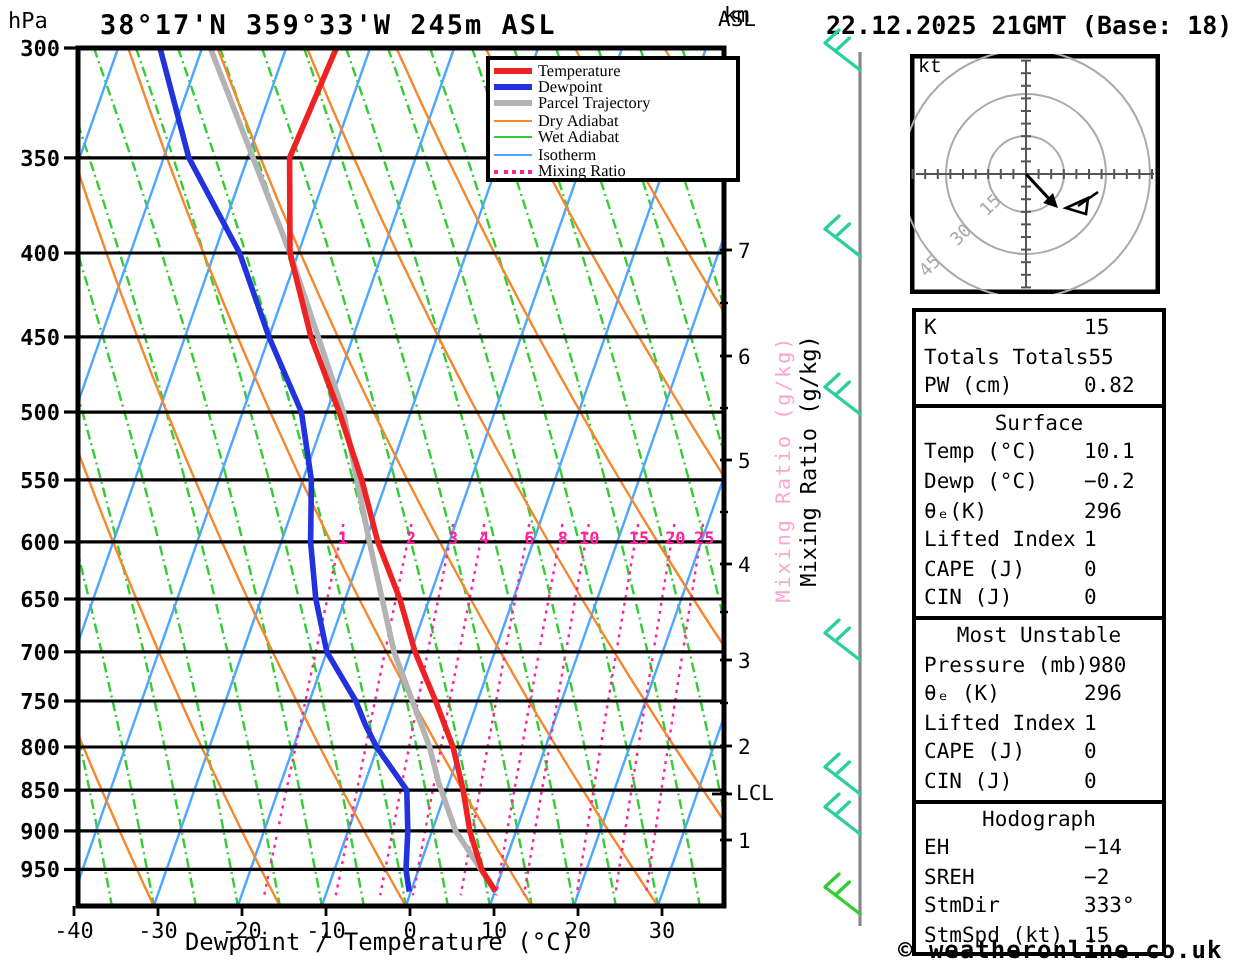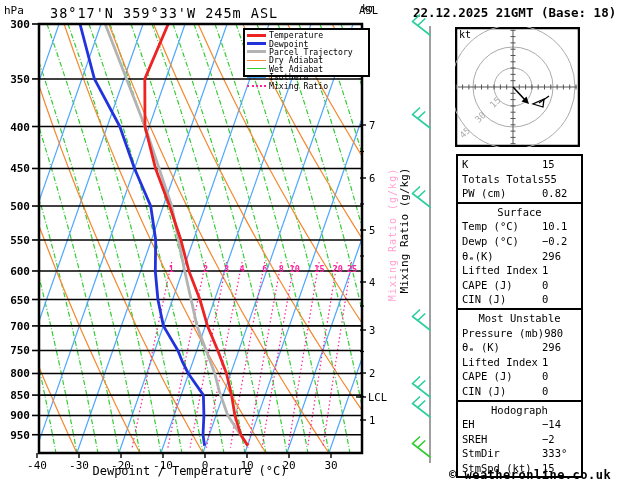--- a/index.html
+++ b/index.html
@@ -1,38 +1,38 @@
 <!DOCTYPE html>
 <html><head>
 <meta charset="utf-8">
 <style>
   html,body{margin:0;padding:0;background:#fff;}
   #app{position:relative;width:629px;height:486px;background:#ffffff;overflow:hidden;
        font-family:"DejaVu Sans Mono","Liberation Mono",monospace;color:#000;}
   .abs{position:absolute;}
   #chart-svg{position:absolute;left:0;top:0;}
   .hdr-unit{font-size:11px;}
-  #title{left:50px;top:5px;font-size:13.5px;font-weight:normal;letter-spacing:1px;}
+  #title{left:50px;top:5px;font-size:13.5px;font-weight:bold;letter-spacing:1px;}
   #datetime{left:413px;top:5px;font-size:12.5px;font-weight:bold;}
   #km-unit{left:362px;top:2px;font-size:10.5px;}
   #asl-unit{left:359px;top:4px;font-size:10.5px;}
   #hpa-unit{left:4px;top:4px;}
-  #legend{left:243px;top:28px;width:127px;height:49px;border:2px solid #000;background:#fff;
-          box-sizing:border-box;padding:1px 0 1px 2px;z-index:5;}
+  #legend{left:243px;top:28px;width:127px;height:63px;border:2px solid #000;background:#fff;
+          box-sizing:border-box;padding:1px 0 1px 2px;z-index:5;font-family:Liberation Serif, serif;}
   .leg-row{display:flex;align-items:center;height:8.4px;}
   .leg-line{width:19px;margin-right:3px;flex:none;}
   .leg-label{font-size:8.2px;white-space:nowrap;}
   #x-axis-label{left:45px;top:464px;width:290px;text-align:center;font-size:12px;}
   #lcl-label{left:368px;top:391px;font-size:10.5px;}
   .rot-label{transform-origin:0 0;transform:rotate(-90deg);white-space:nowrap;}
   #mix-axis-label{left:398px;top:348px;width:235px;text-align:center;font-size:11px;}
   #mix-axis-label-pink{left:387px;top:352px;width:235px;text-align:center;font-size:10px;
        color:#ffa3d1;letter-spacing:1px;}
   #hodograph{left:455px;top:27px;}
-  #kt-label{left:459px;top:29px;font-size:10px;z-index:6;}
+  #kt-label{left:459px;top:29px;font-size:10px;z-index:6;font-family:Liberation Mono, monospace;}
   #tables{left:456px;top:154px;width:127px;}
   .tbox{border:2px solid #000;background:#fff;box-sizing:border-box;margin-top:-2px;padding:1px 0;}
   .tbox:first-child{margin-top:0;}
   .trow{display:flex;font-size:10.5px;line-height:14.6px;padding:0 2px 0 4px;}
   .tlabel{flex:1;white-space:nowrap;}
   .tvalue{width:37px;flex:none;white-space:nowrap;}
   .thead{text-align:center;font-size:10.5px;line-height:14.6px;}
   #footer{left:449px;top:468px;font-size:12px;font-weight:bold;letter-spacing:0.5px;}
   svg text{font-family:"DejaVu Sans Mono","Liberation Mono",monospace;}
 </style>

